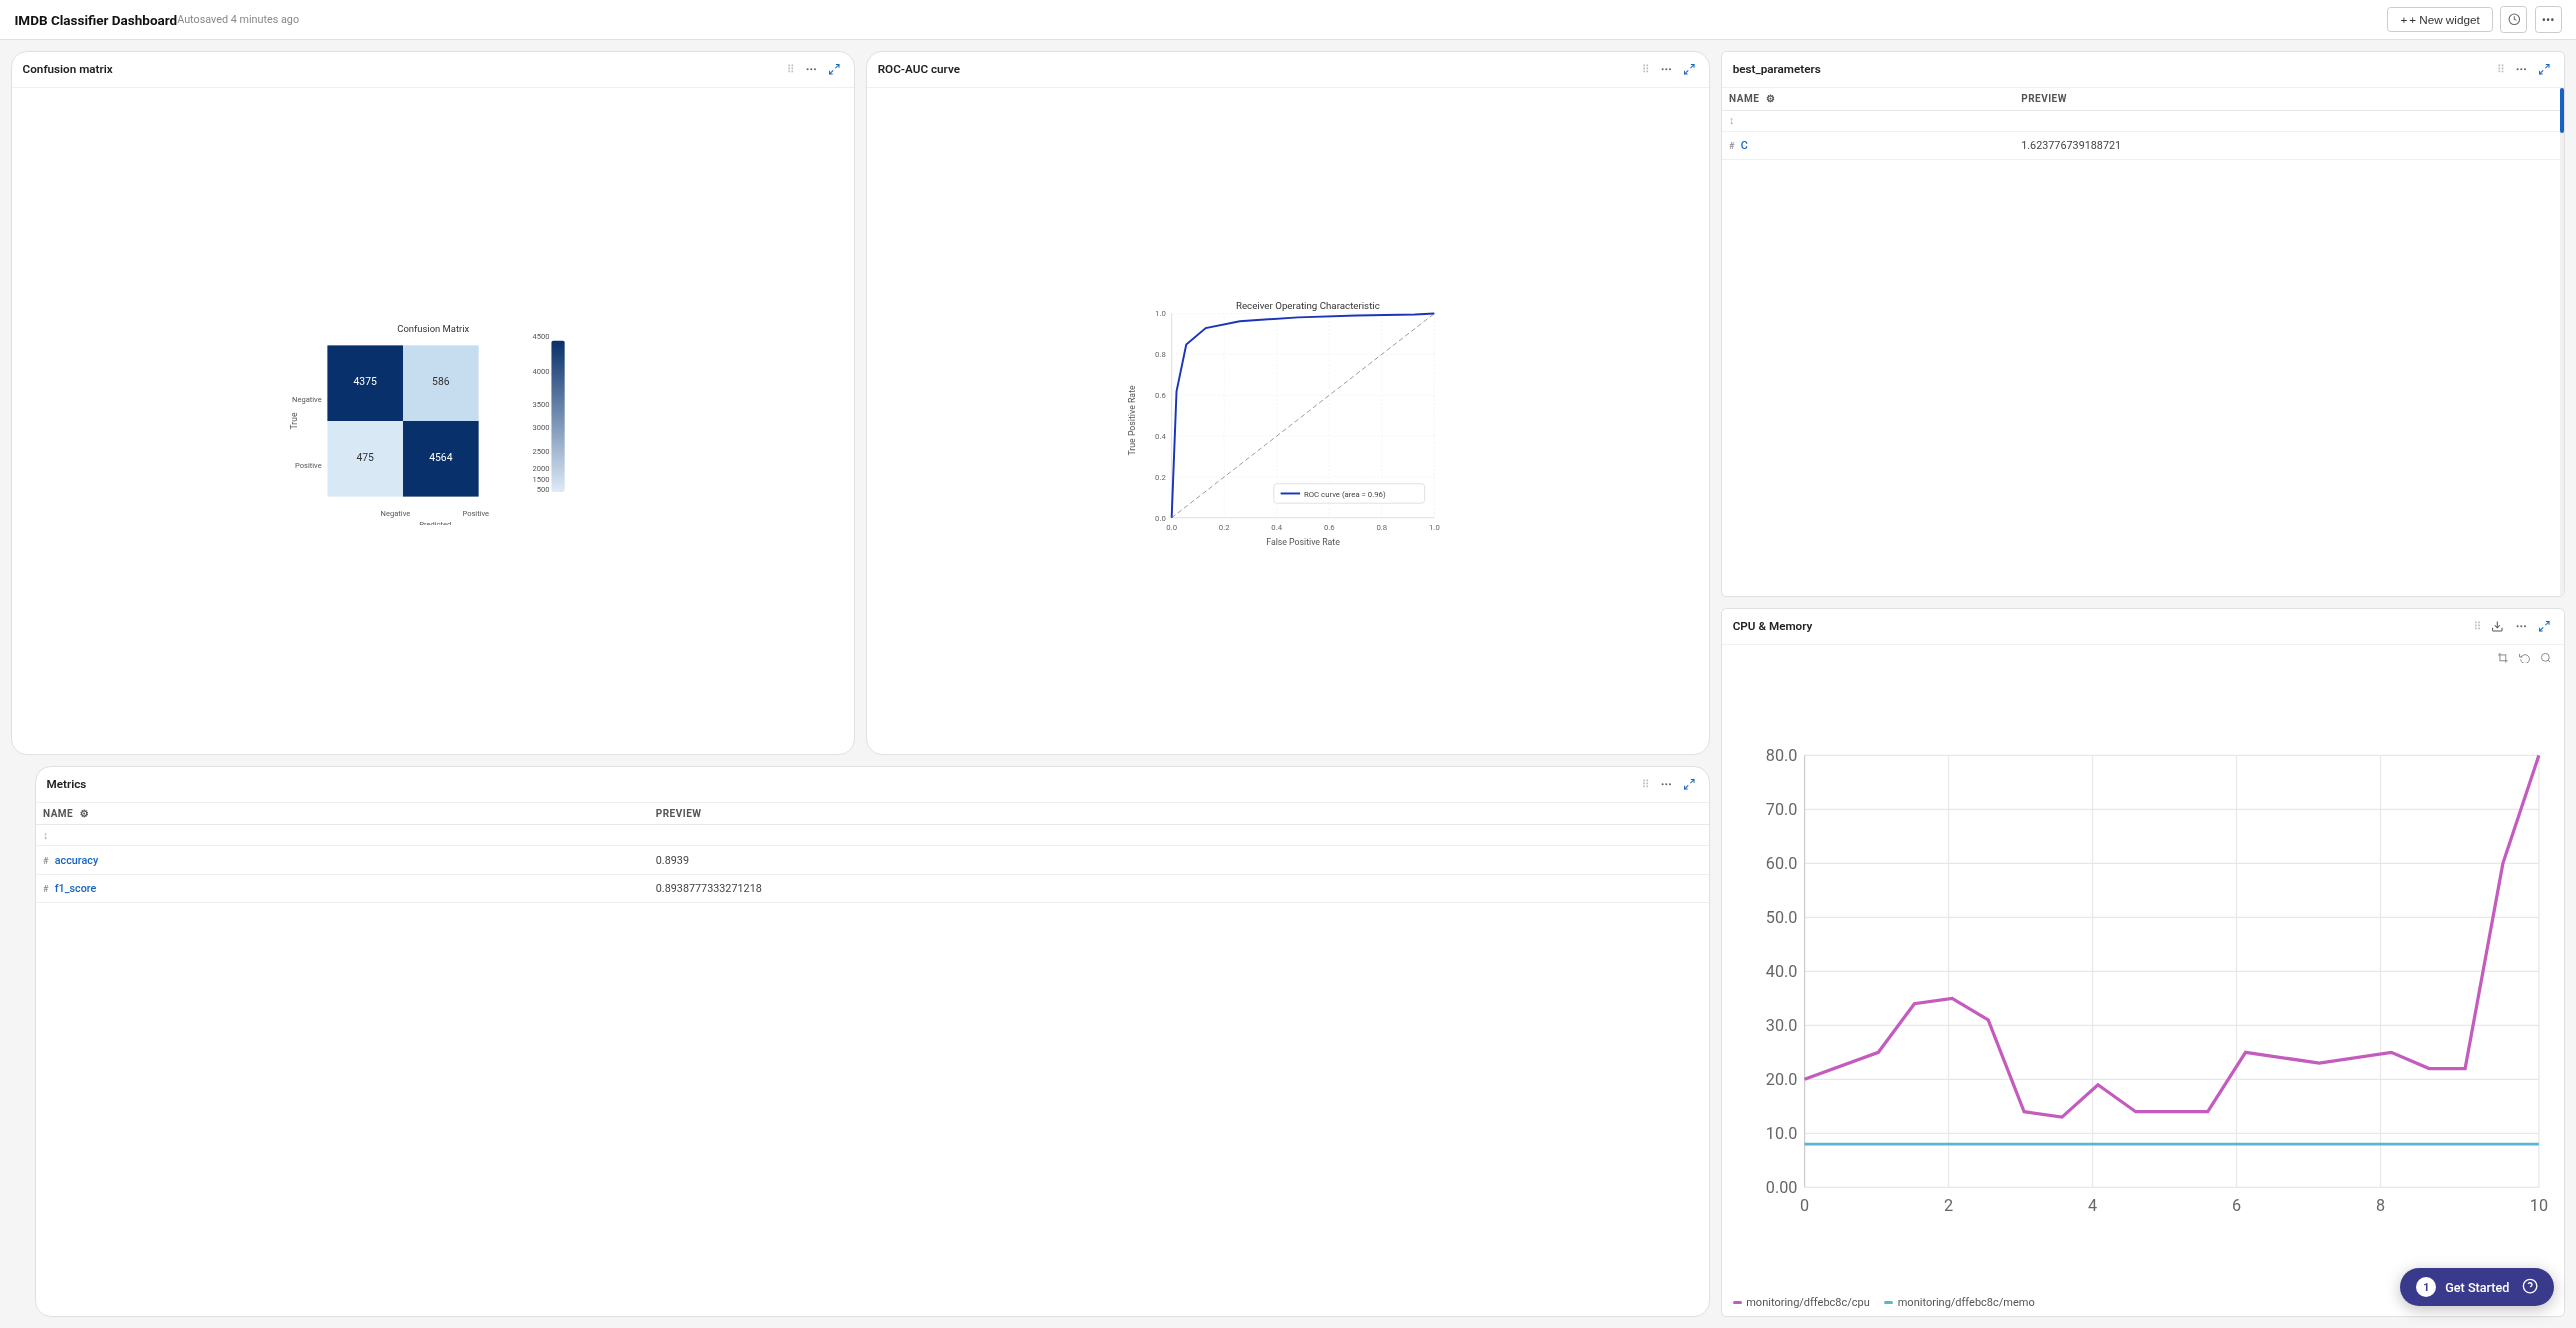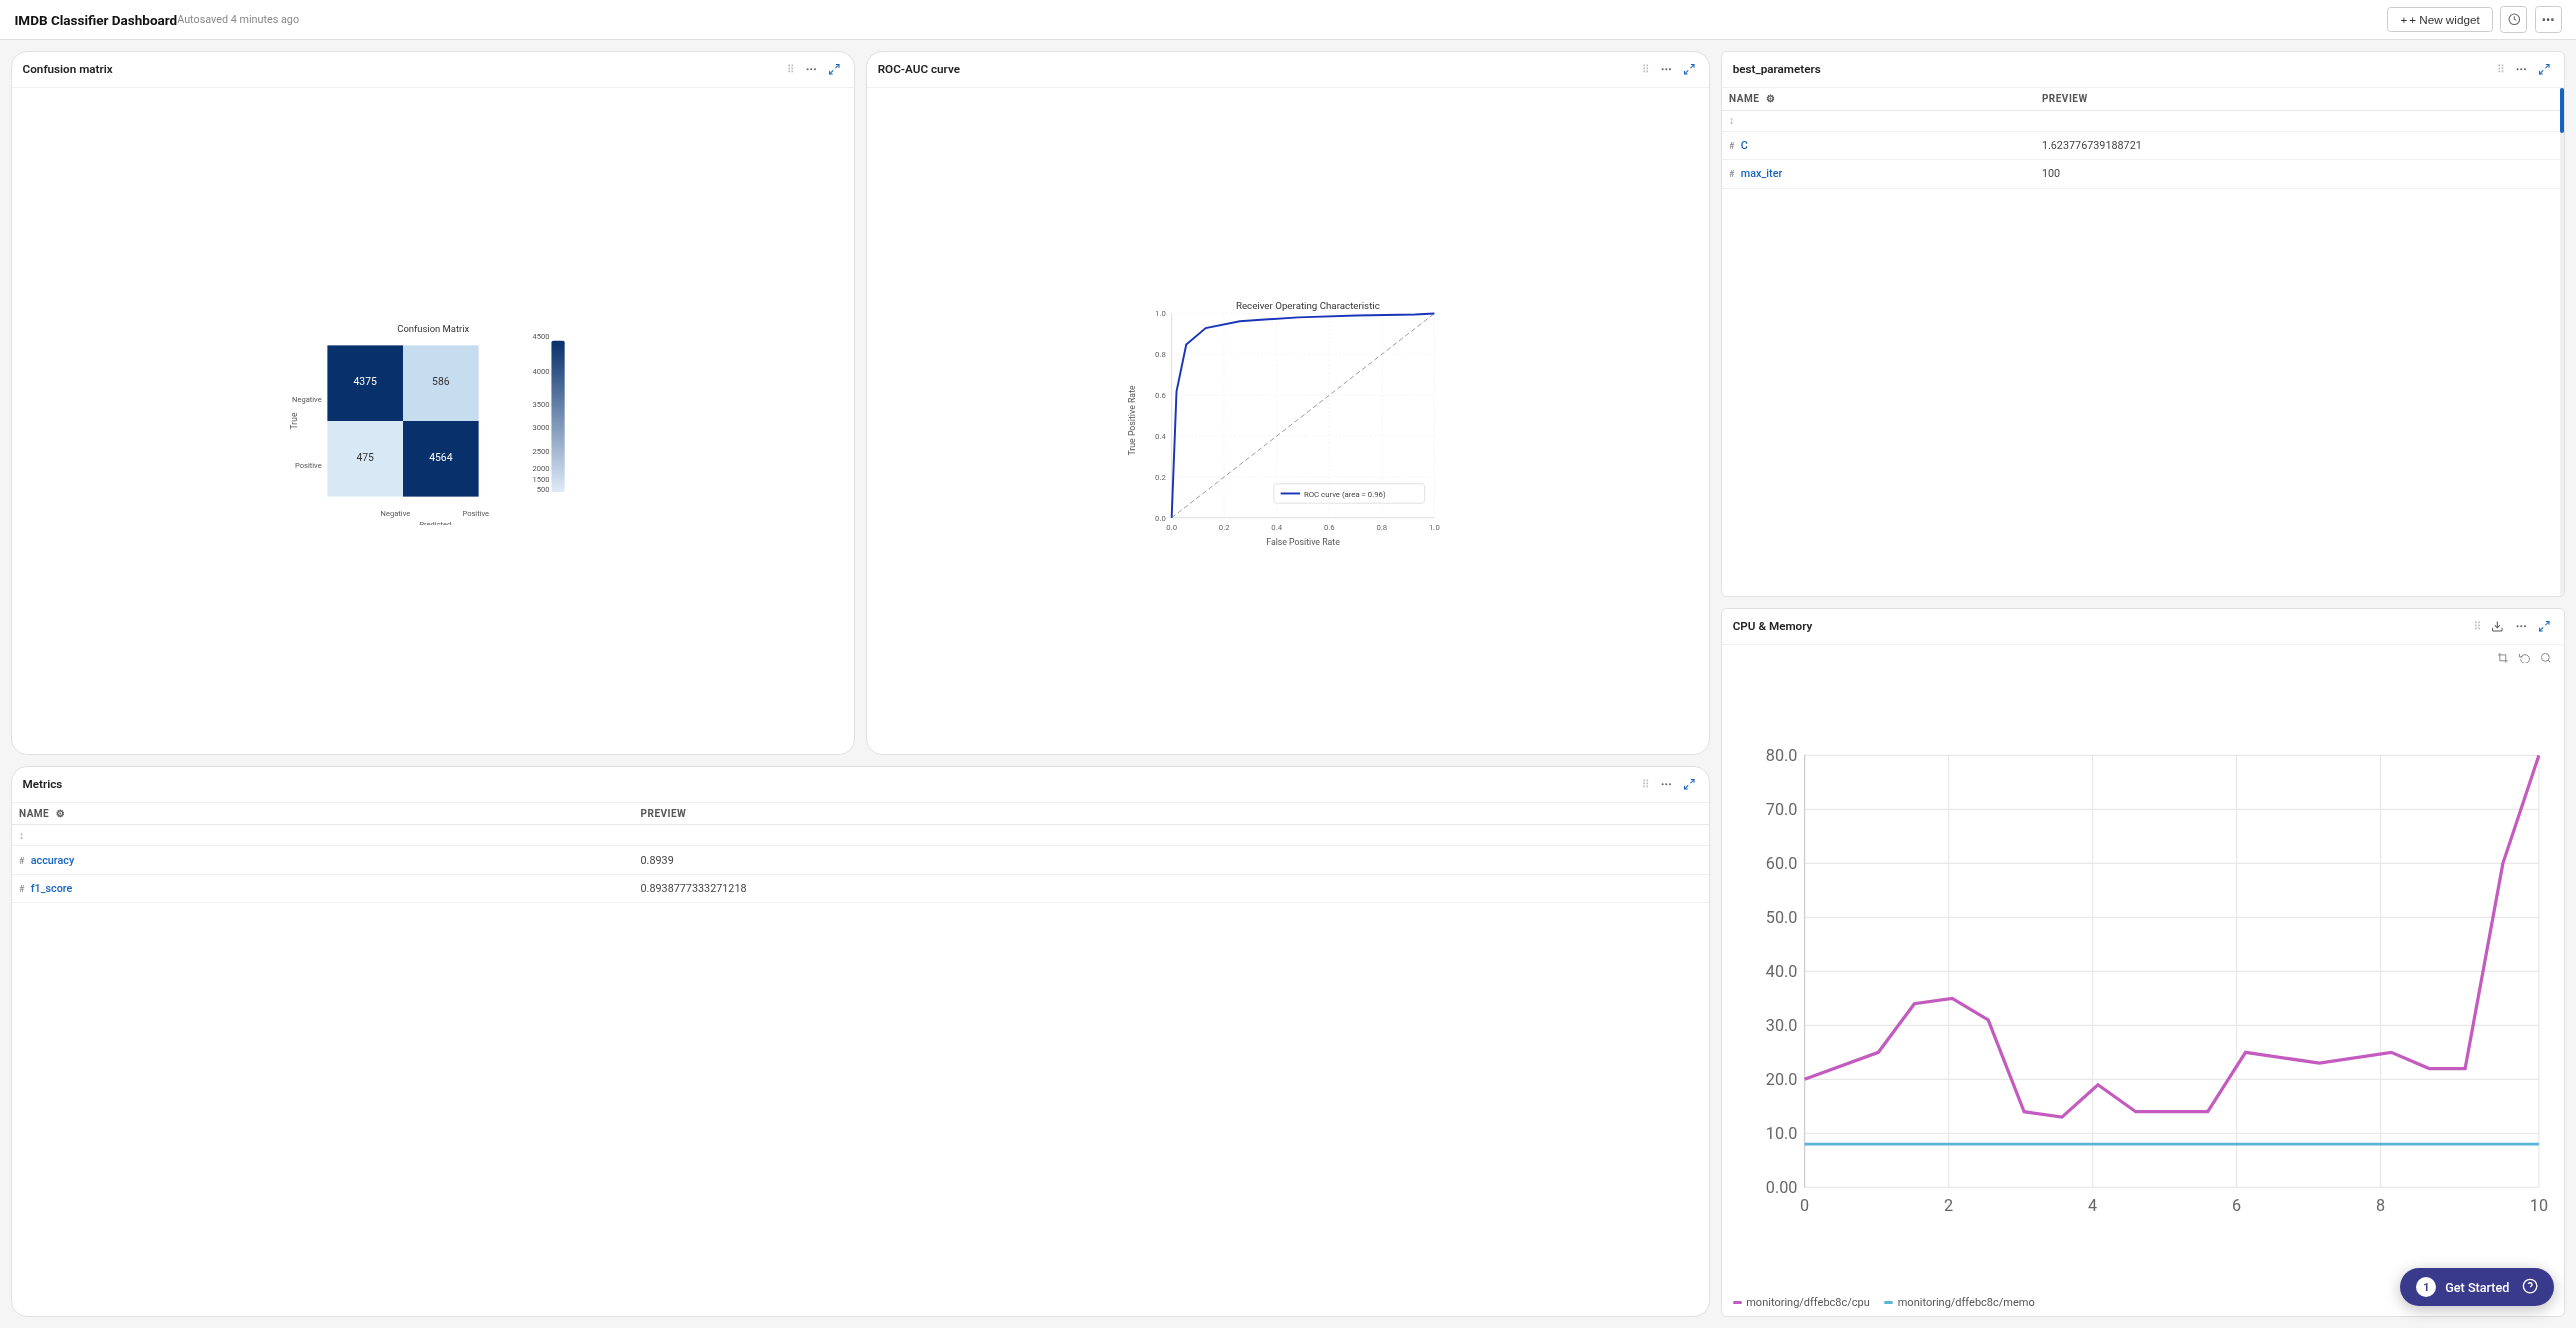--- a/index.html
+++ b/index.html
@@ -469,27 +469,20 @@
           <tbody>
             <tr class="sort-row">
               <td colspan="2">↕</td>
             </tr>
             <tr>
               <td class="col-name">
                 <span class="type-icon numeric">#</span>
                 <span>C</span>
               </td>
               <td class="col-preview">1.623776739188721</td>
-            </tr>
-            <tr>
-              <td class="col-name">
-                <span class="type-icon numeric">#</span>
-                <span>max_iter</span>
-              </td>
-              <td class="col-preview">100</td>
             </tr>
           </tbody>
         </table>
 
         <div style="position:absolute;right:0;top:0;width:4.5px;height:100%;background:#f0f0f0;">
           <div style="width:4.5px;height:45px;background:#1565c0;border-radius:2.7px;"></div>
         </div>
       </div>
     </div>
 
@@ -594,21 +587,21 @@
         </div>
         <div class="legend-item">
           <div class="legend-dot" style="background:#5ab4d6;"></div>
           <span>monitoring/dffebc8c/memo</span>
         </div>
       </div>
     </div>
 
   </div>
 
-  <div class="widget" style="grid-column:1/3; grid-row:2;">
+  <div class="widget" style="grid-column:1/3; grid-row:2;margin-left:24px;">
     <div class="widget-header">
       <span class="widget-title">Metrics</span>
       <div class="widget-header-right">
         <span class="drag-handle">⠿</span>
         <div class="icon-sm">
           <svg width="12.6" height="12.6" viewBox="0 0 24 24" fill="#666">
               <circle cx="5" cy="12" r="2"></circle>
               <circle cx="12" cy="12" r="2"></circle>
               <circle cx="19" cy="12" r="2"></circle>
             </svg>

